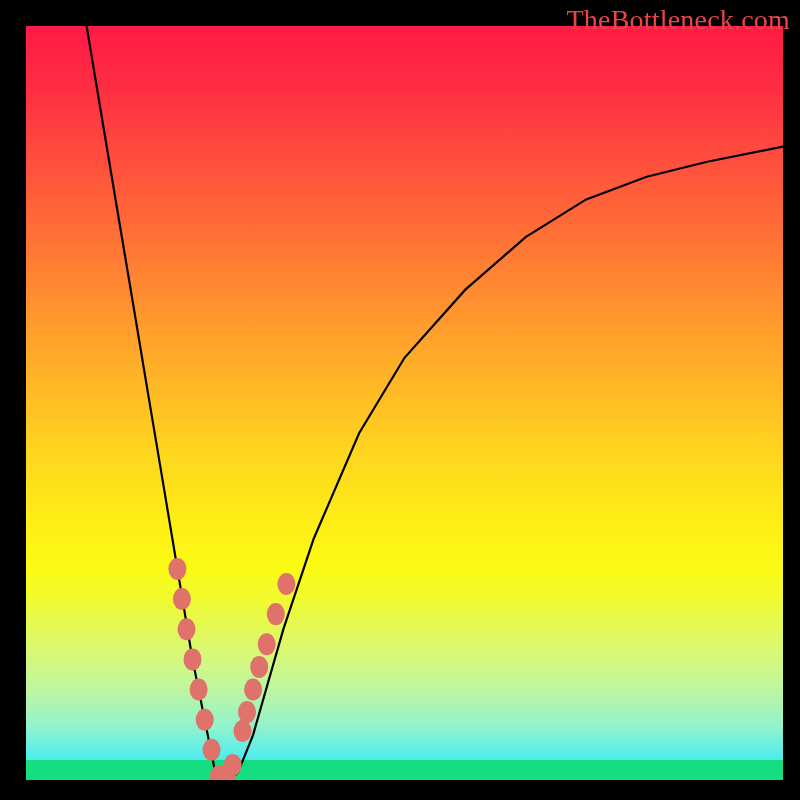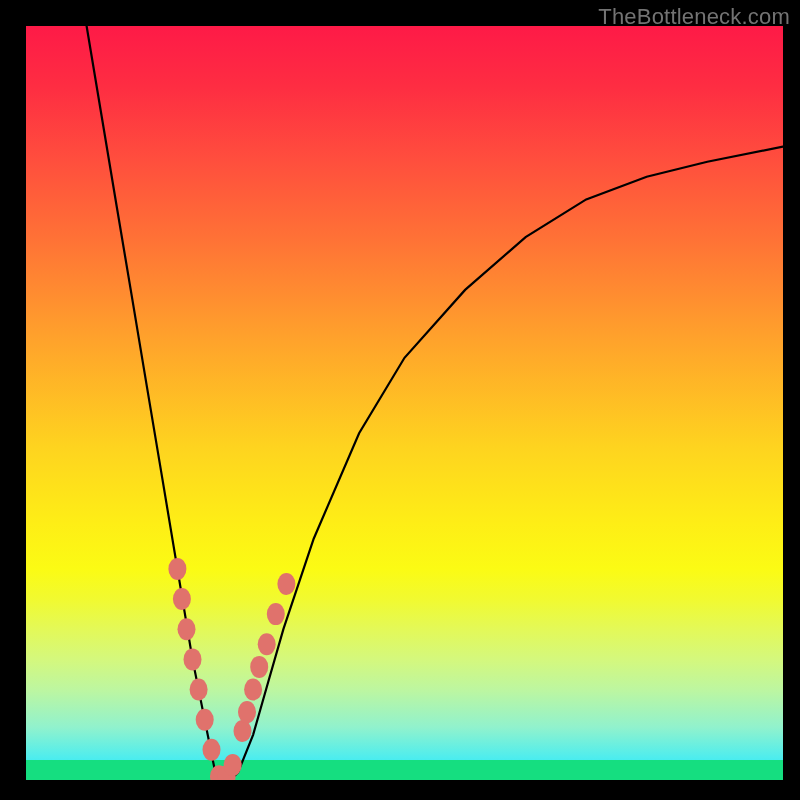--- a/index.html
+++ b/index.html
@@ -39,24 +39,25 @@
     left: 0;
     bottom: 0;
     width: 100%;
     height: 20px;
     background: #15de80;
   }
   .watermark {
     position: absolute;
     top: 4px;
     right: 10px;
-    color: #737373;
-    font-size: 22px;
+    color: #ef4444;
+    font-size: 28px;
     letter-spacing: 0.2px;
     font-weight: 400;
+    font-family: Liberation Serif, serif;
   }
   svg.curve {
     position: absolute;
     left: 0;
     top: 0;
     width: 757px;
     height: 754px;
   }
 </style>
 </head>

